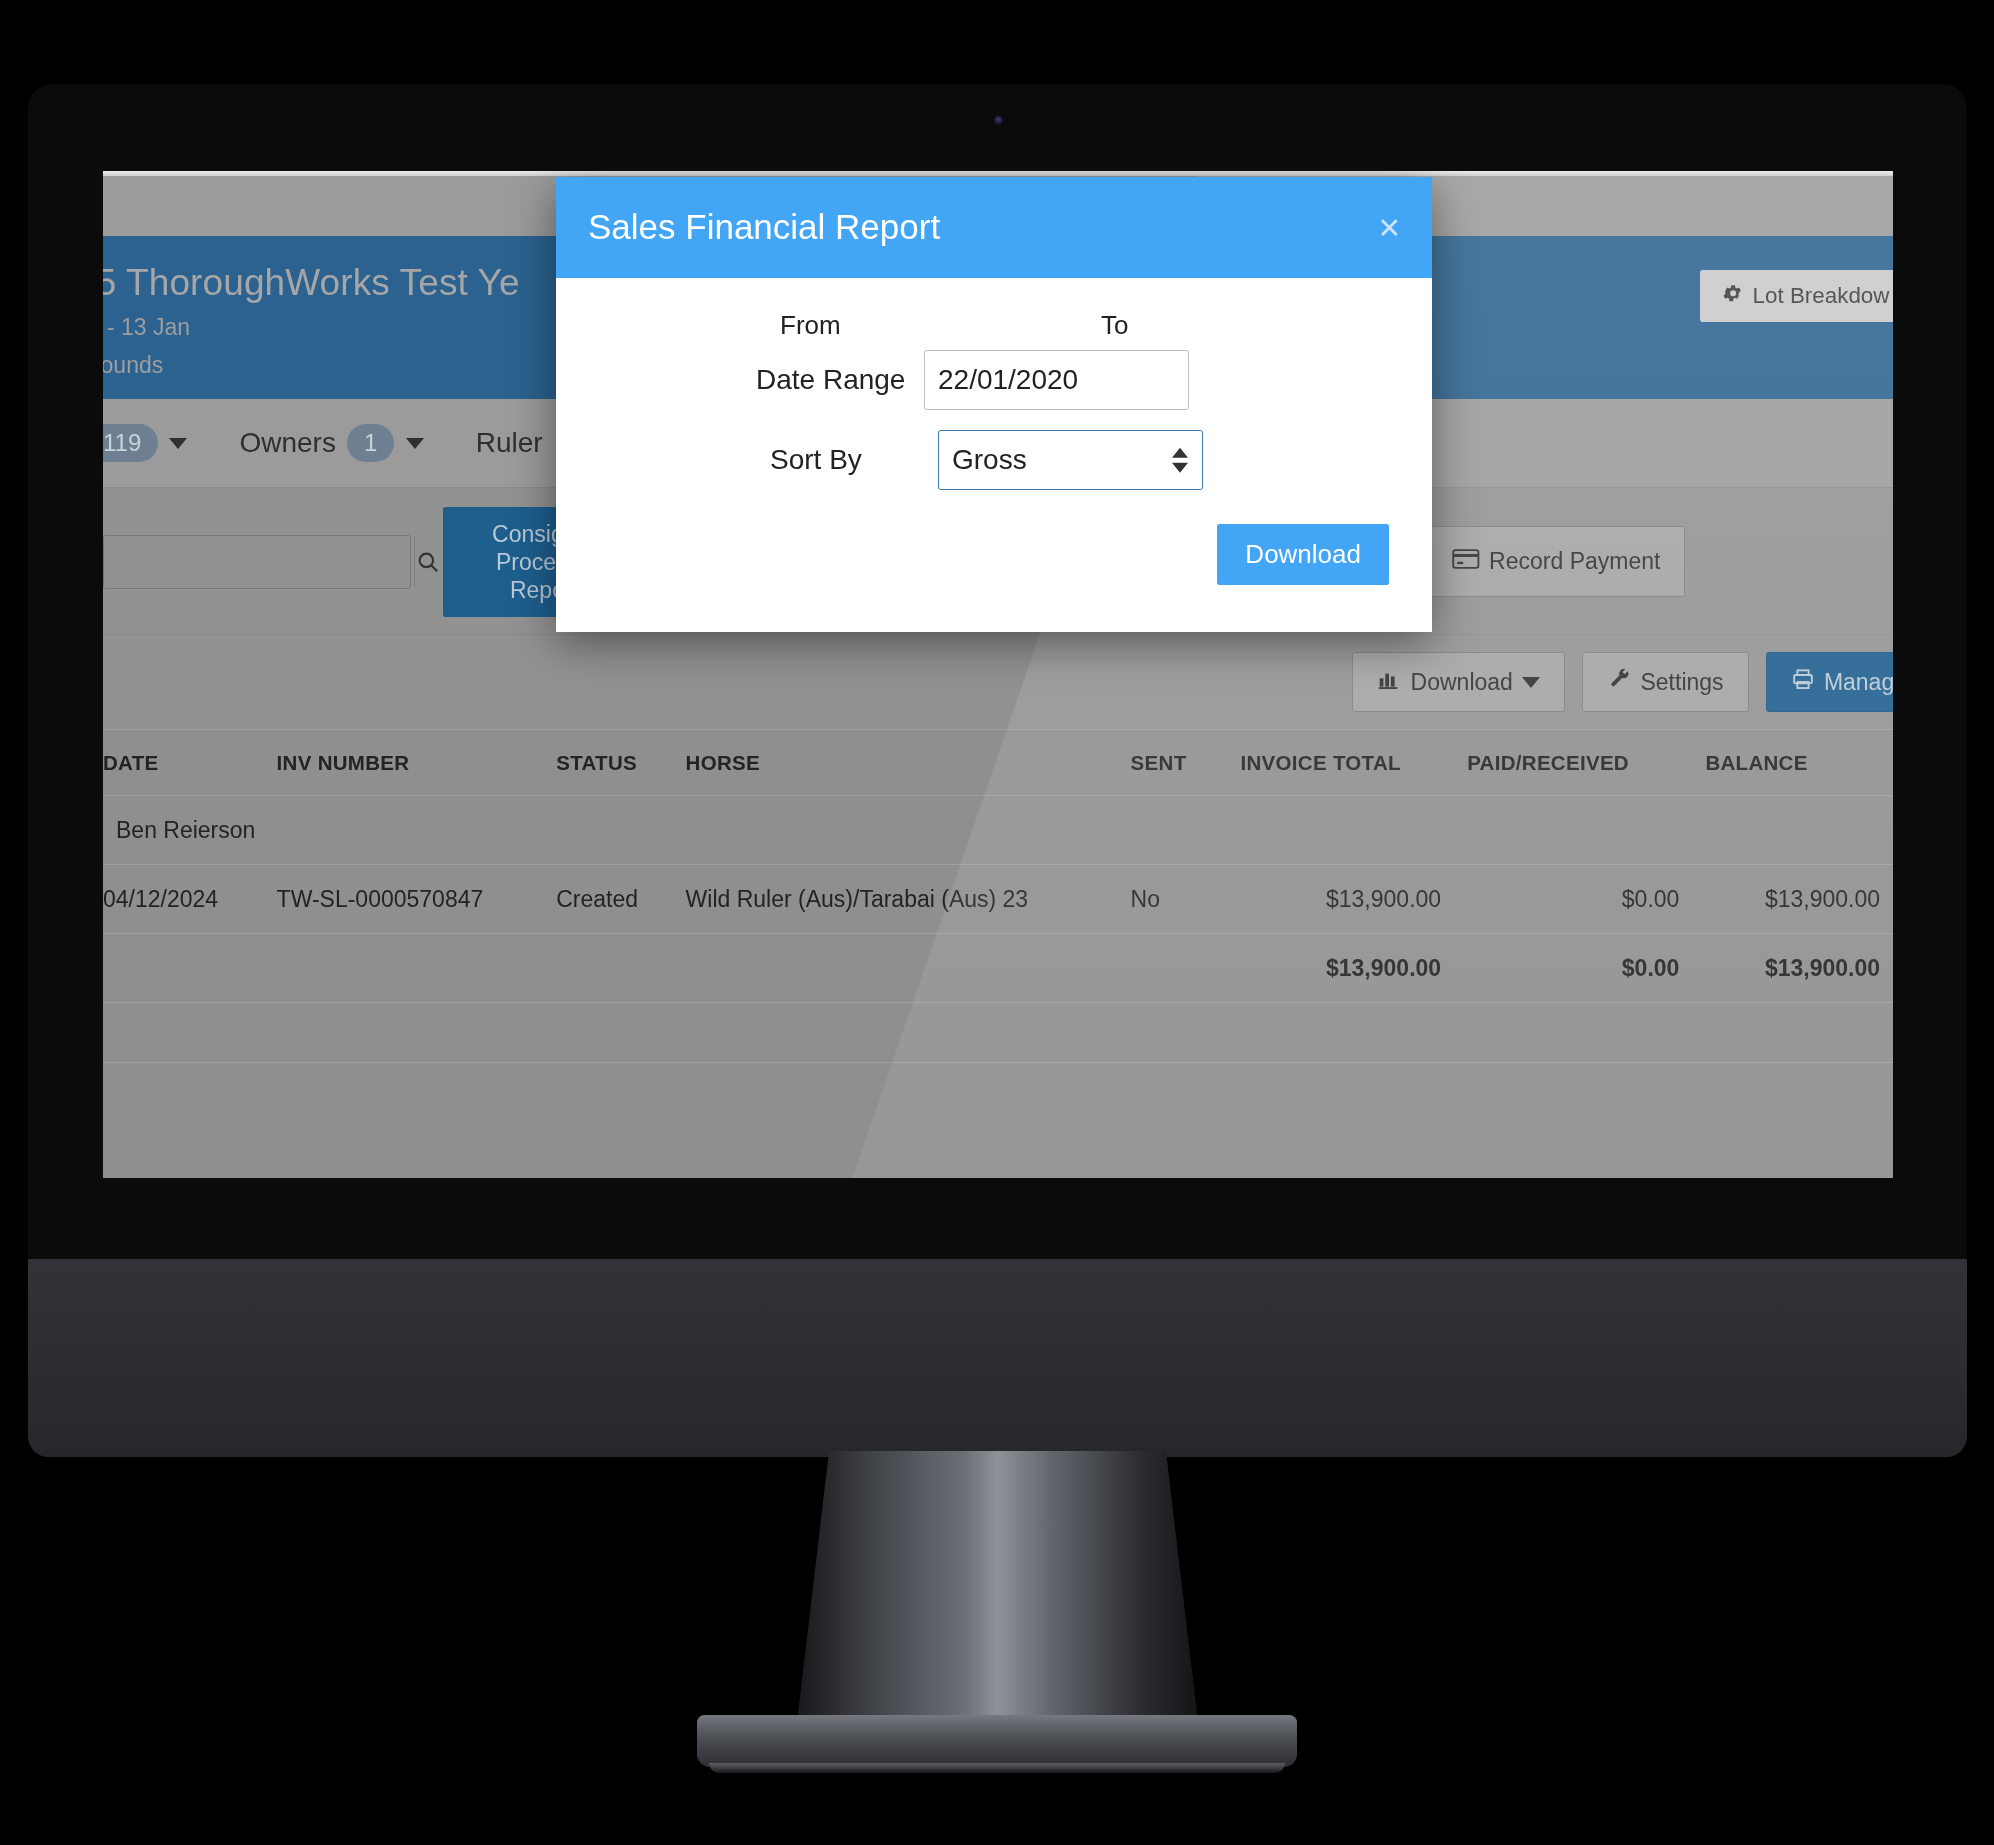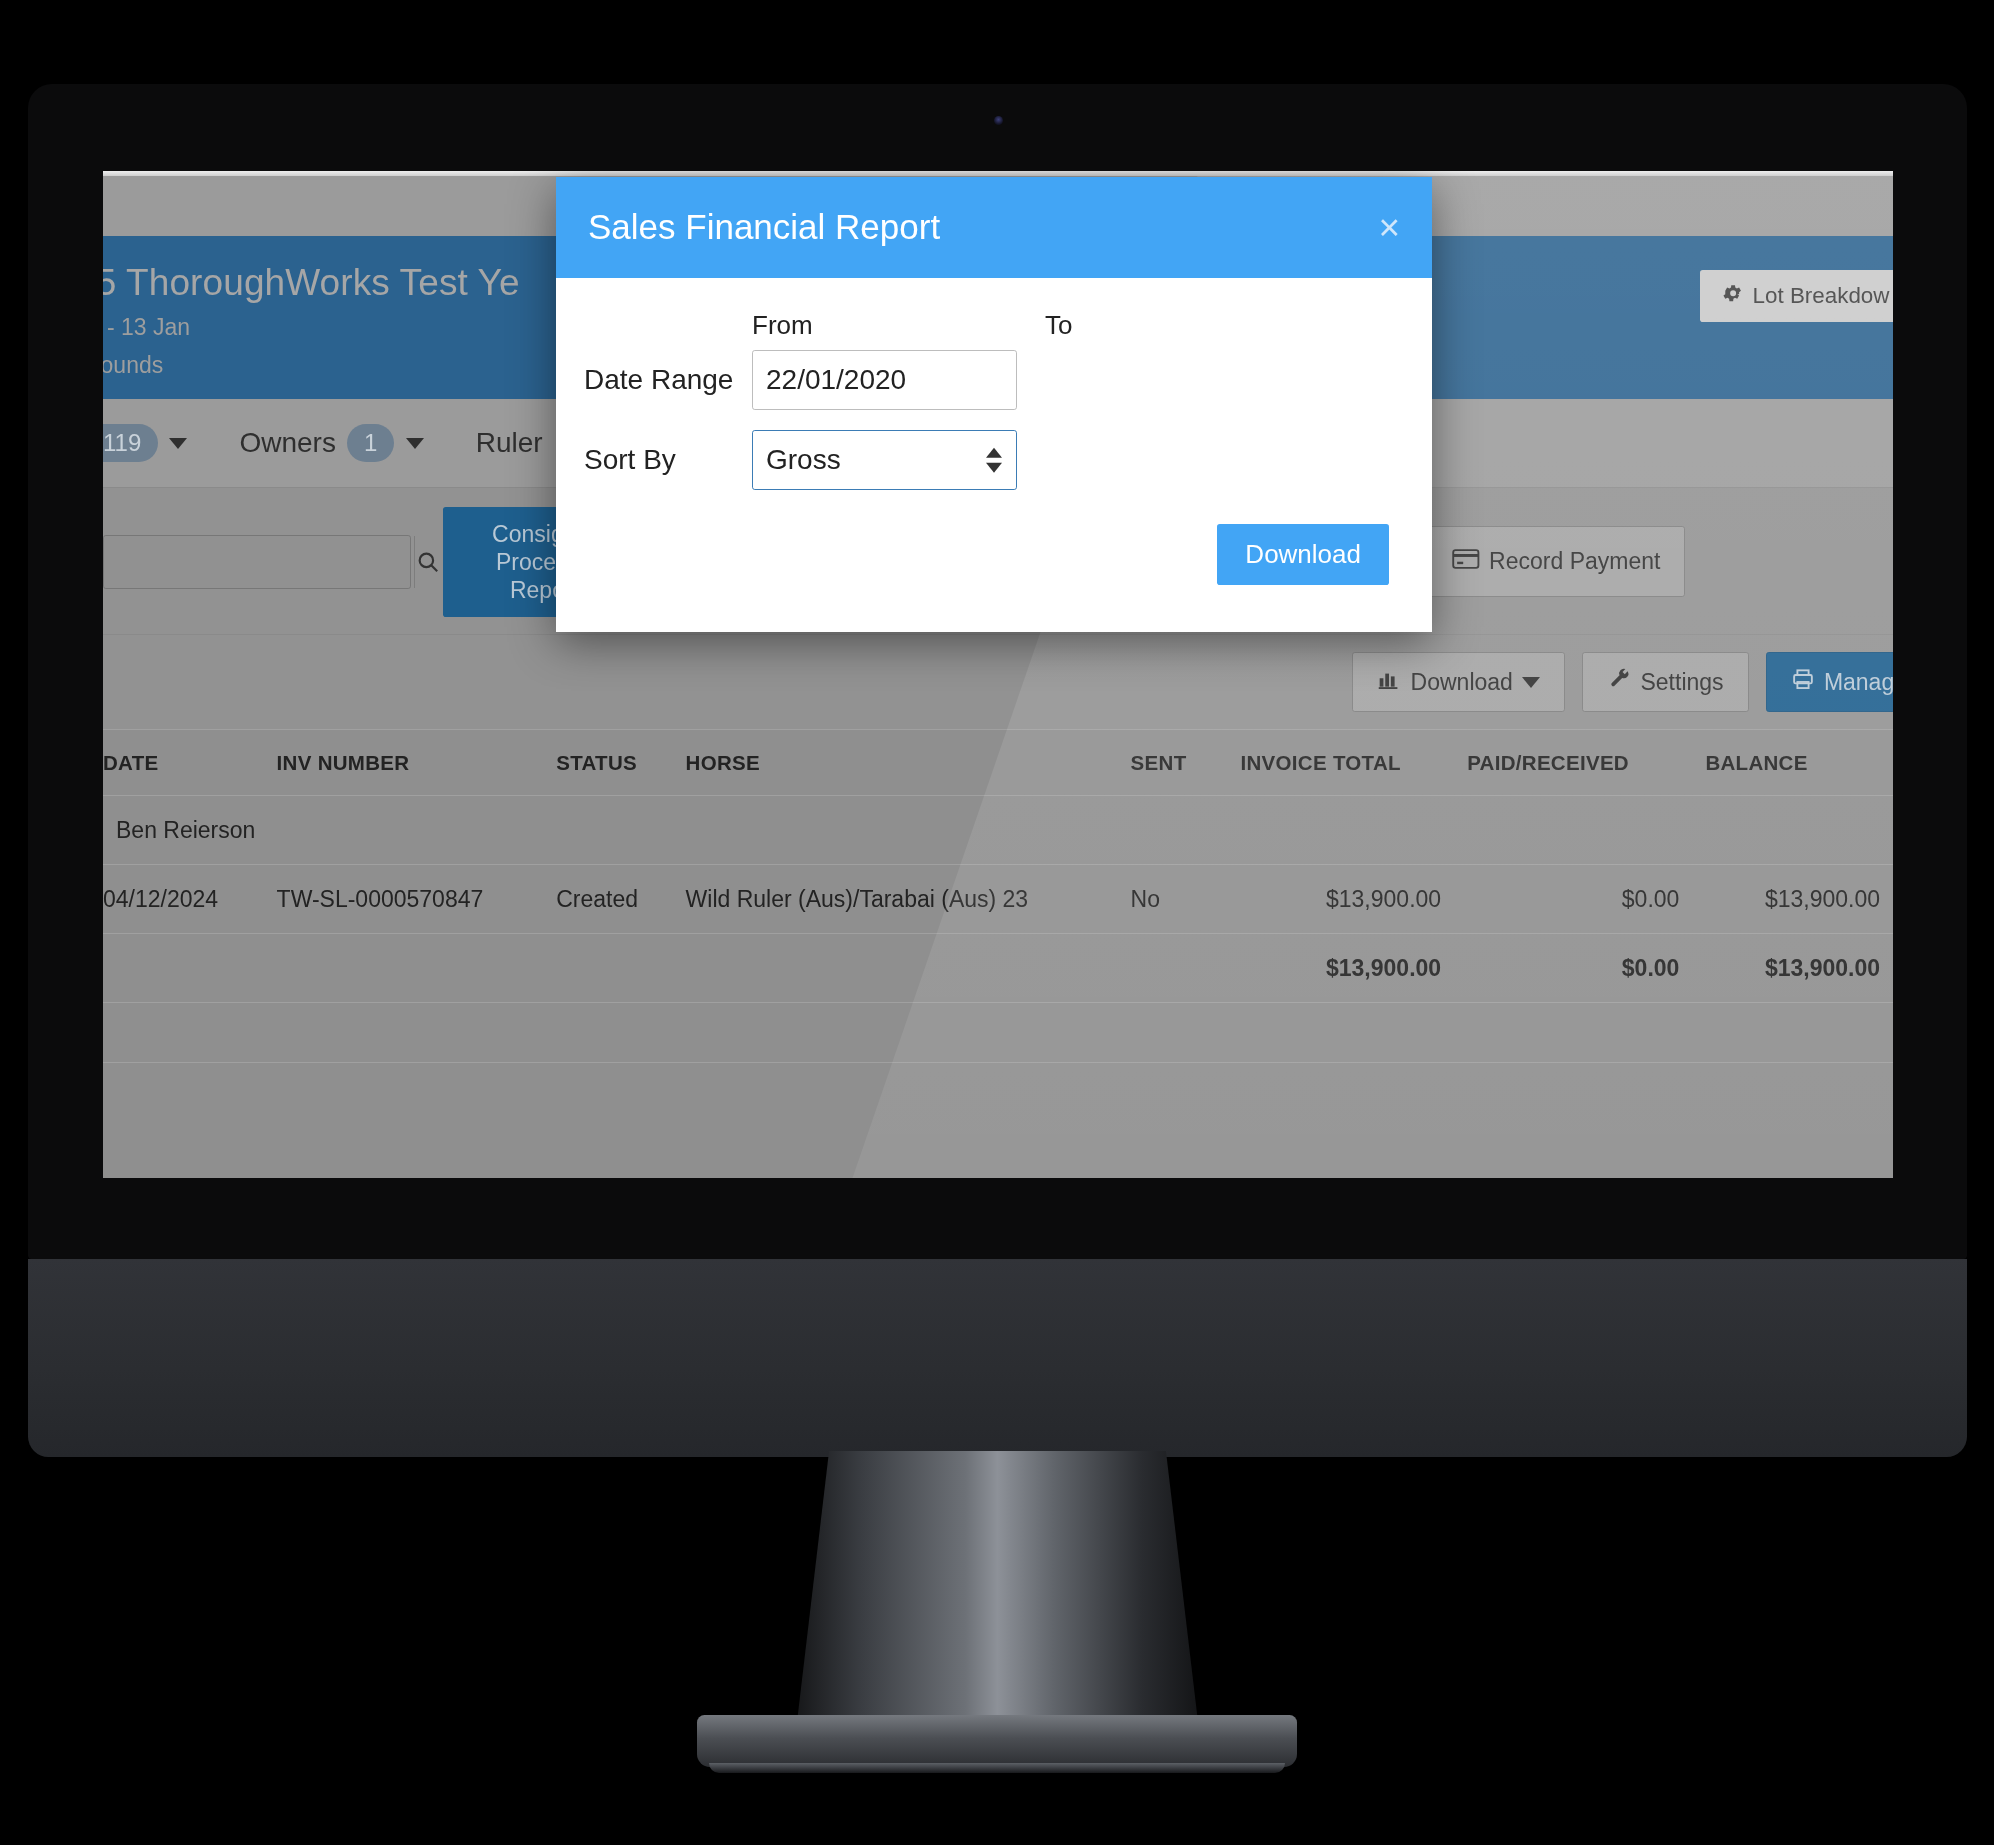--- a/index.html
+++ b/index.html
@@ -181,25 +181,25 @@
   }
   .modal-header {
     background: #42a5f5; color:#fff; height: 101px;
     display:flex; align-items:center; justify-content:space-between;
     padding: 0 32px;
   }
   .modal-title { font-size: 35px; font-weight: 400; }
   .modal-close { font-size: 37px; color:#cfe6fb; line-height:1; }
   .modal-body { padding: 32px 43px 47px 28px; }
 
-  .form-row { display:flex; align-items:center; margin-bottom: 20px; }
+  .form-row { display:flex; align-items:center; margin-bottom: 20px; justify-content: center; }
   .form-label { width: 168px; font-size: 28px; color:#222; }
   .col-lbl { font-size: 26px; color:#222; }
   .labels-row { display:flex; margin-bottom: 9.3px; padding-left: 168px; }
-  .labels-row .col-lbl { width: 265px; }
+  .labels-row .col-lbl { width: 265px; margin-left: 28px; }
   .labels-row .col-lbl:first-child { margin-right: 28px; }
 
   .txt-input {
     width: 265px; height: 60px; border: 0.9px solid #bdbdbd; border-radius: 2.8px;
     font-size: 28px; padding: 0 13px; color:#222; background:#fff; outline:none;
     font-family: Liberation Sans, sans-serif;
   }
   .input-gap { width: 28px; }
 
   .select-wrap { position: relative; width: 265px; }

